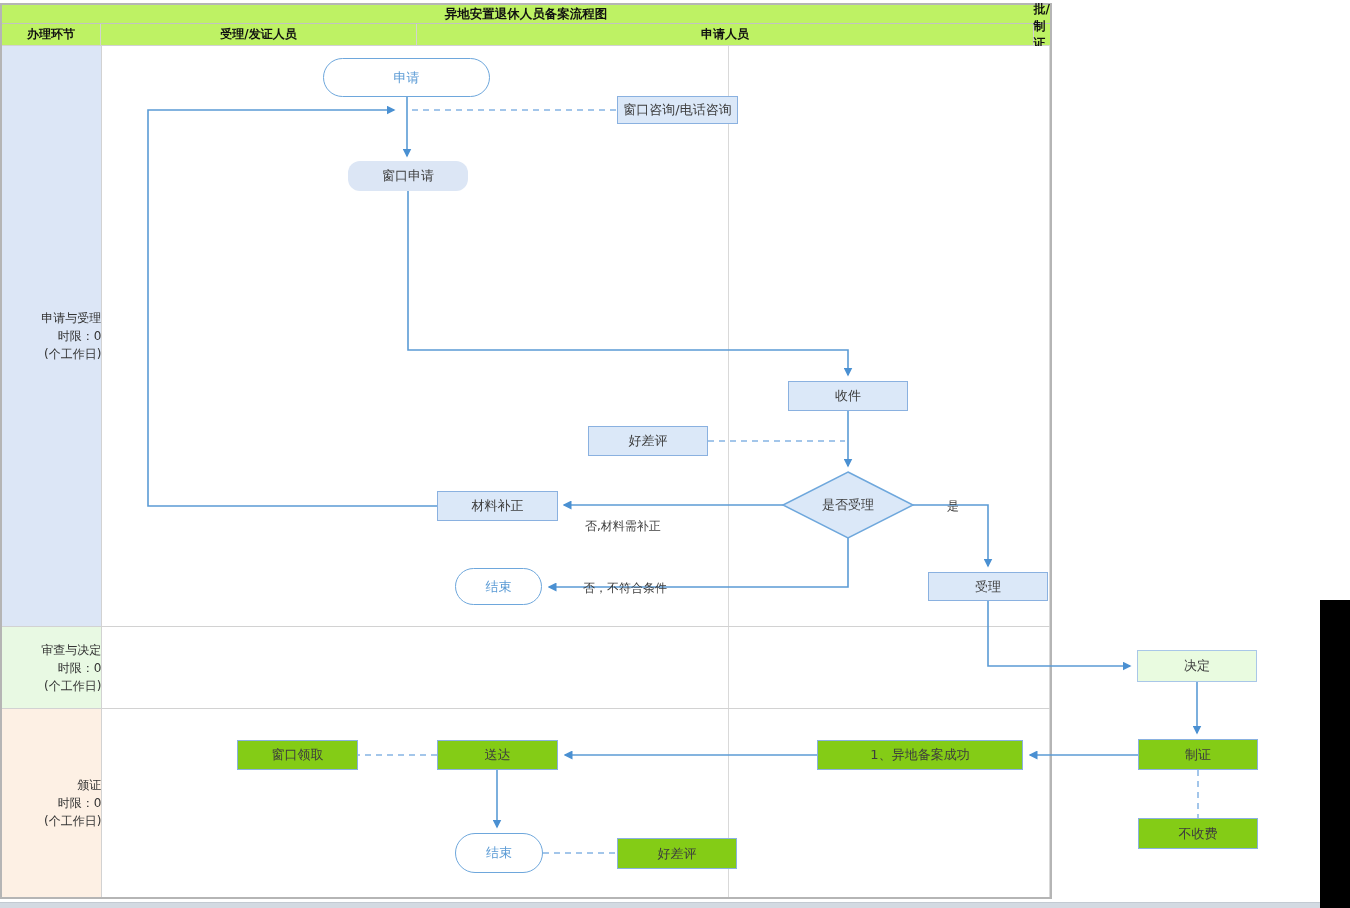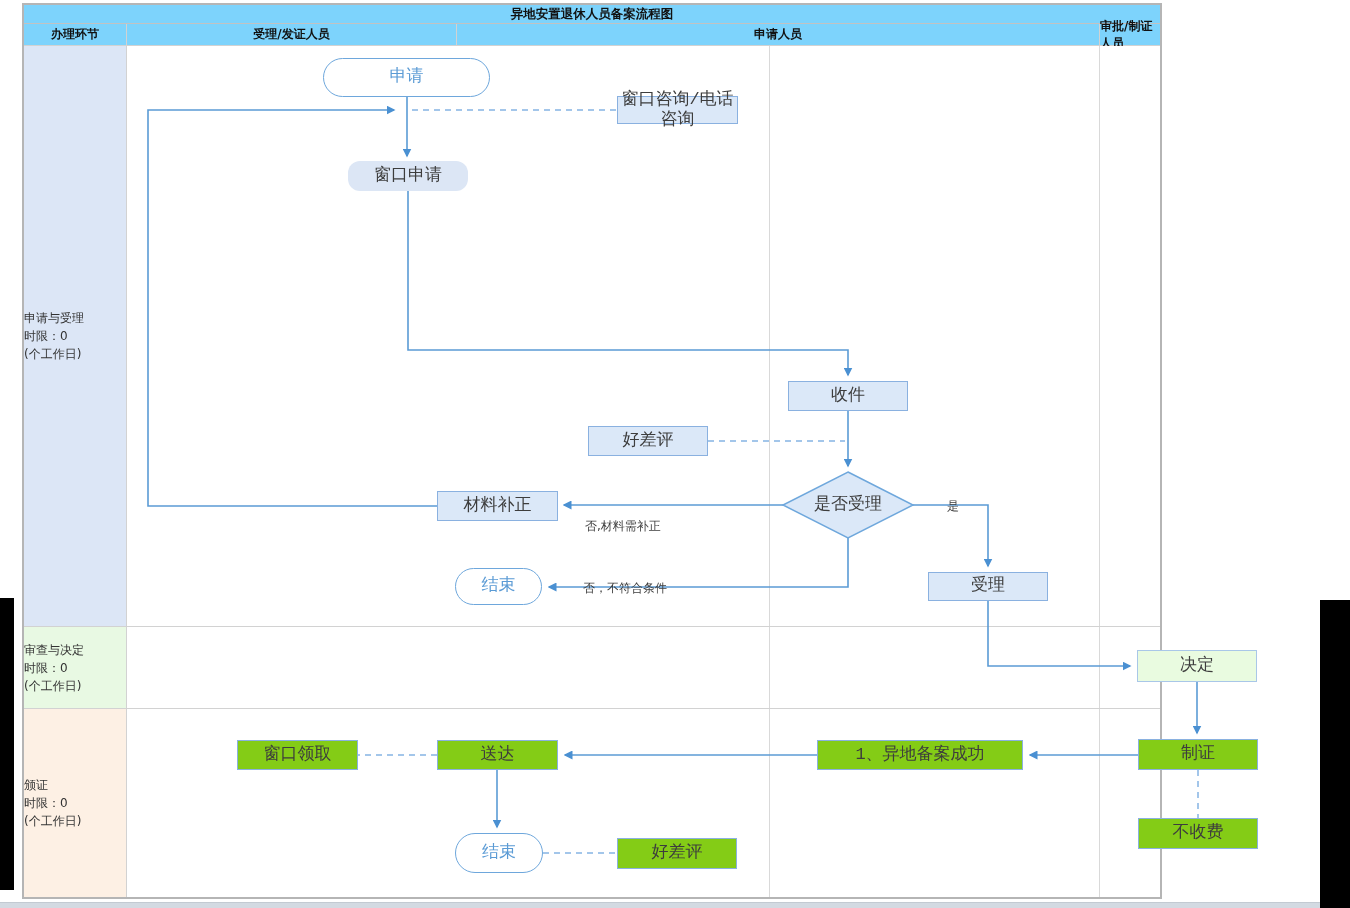--- a/index.html
+++ b/index.html
@@ -6,47 +6,47 @@
   html,body { background:#ffffff; }
   body { font-family:"DejaVu Sans","Liberation Sans",sans-serif; }
   .canvas { position:relative; width:1350px; height:908px; background:#ffffff; overflow:hidden; }
 
   
   .black-left  { position:absolute; left:0; top:598; width:14px; height:292px; background:#000; top:598px; }
   .black-right { position:absolute; left:1320px; top:600px; width:30px; height:308px; background:#000; }
   .scrollbar   { position:absolute; left:0; top:902px; width:1320px; height:6px; background:#d3dae2; border-top:1px solid #c3cad2; }
 
   
-  .table { position:absolute; left:22px; top:3px; width:1140px; height:896px;
-           border:2px solid #b5b5b5; background:#7dd3fc; display:flex; flex-direction:column; }
+  .table { position:absolute; left:0; top:3px; width:1052px; height:896px;
+           border:2px solid #b5b5b5; background:#bef264; display:flex; flex-direction:column; }
   .title-row { height:19px; display:flex; align-items:center; justify-content:center;
                font-size:12.5px; font-weight:bold; color:#111; border-bottom:1px solid #c2c2c2; }
   .header-row { height:22px; display:flex; border-bottom:1px solid #d2d2d2; }
   .hcell { display:flex; align-items:center; justify-content:center; font-size:12px; font-weight:bold;
            color:#111; border-right:1px solid #d2d2d2; }
   .hcell:last-child { border-right:none; }
   .c0 { width:103px; } .c1 { width:643px; } .c2 { width:330px; } .c3 { flex:1; }
 
   .lane { display:flex; border-bottom:1px solid #d2d2d2; }
   .lane:last-child { border-bottom:none; flex:1; }
   .lane-label { width:103px; border-right:1px solid #d2d2d2; display:flex; flex-direction:column;
-                align-items:flex-start; justify-content:center; font-size:12px; color:#333; line-height:18px; text-align:center; }
+                align-items:flex-end; justify-content:center; font-size:12px; color:#333; line-height:18px; text-align:center; }
   .lane-cell { border-right:1px solid #d9d9d9; background:#fff; }
   .lane-cell:last-child { border-right:none; }
   .lane1 .lane-label { background:#dce6f6; }
   .lane2 .lane-label { background:#e8f9e3; }
   .lane3 .lane-label { background:#fdf0e4; }
   .lane1 { height:581px; } .lane2 { height:82px; }
 
   
   .wires { position:absolute; left:0; top:0; width:1350px; height:908px; pointer-events:none; }
 
   
   .node { position:absolute; display:flex; align-items:center; justify-content:center;
-          font-size:17px; color:#3d3d3d; text-align:center; line-height:1.2;font-family:Liberation Mono, monospace; }
+          font-size:13px; color:#3d3d3d; text-align:center; line-height:1.2; }
   .box-blue  { background:#dbe8f8; border:1px solid #8ab1e0; }
   .box-blue-borderless { background:#dce6f5; }
   .box-peach { background:#84cc16; border:1px solid #8ab1e0; }
   .box-green { background:#e9fbe0; border:1px solid #a9c7e8; }
   .pill { background:#ffffff; border:1.5px solid #6ea7dc; border-radius:20px; color:#5b9bd5; }
   .edge-label { position:absolute; font-size:12px; color:#3d3d3d; white-space:nowrap; }
 </style>
 </head>
 <body>
 

